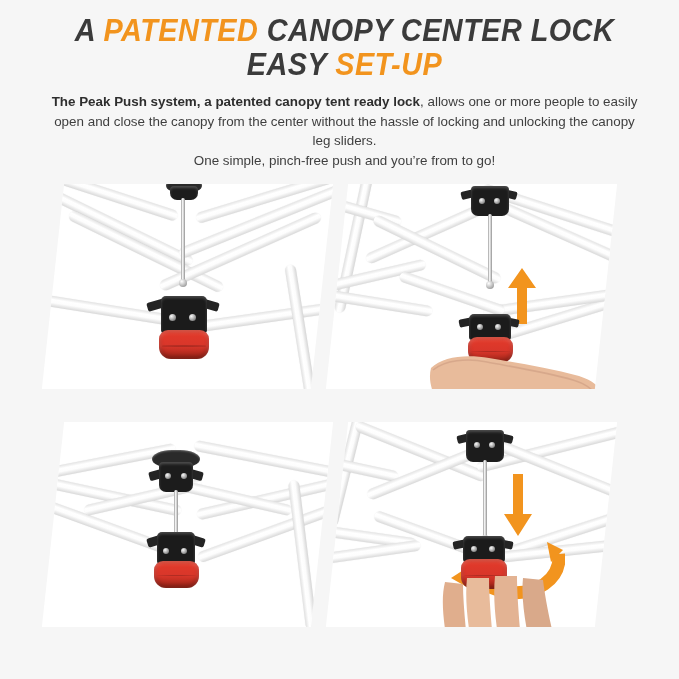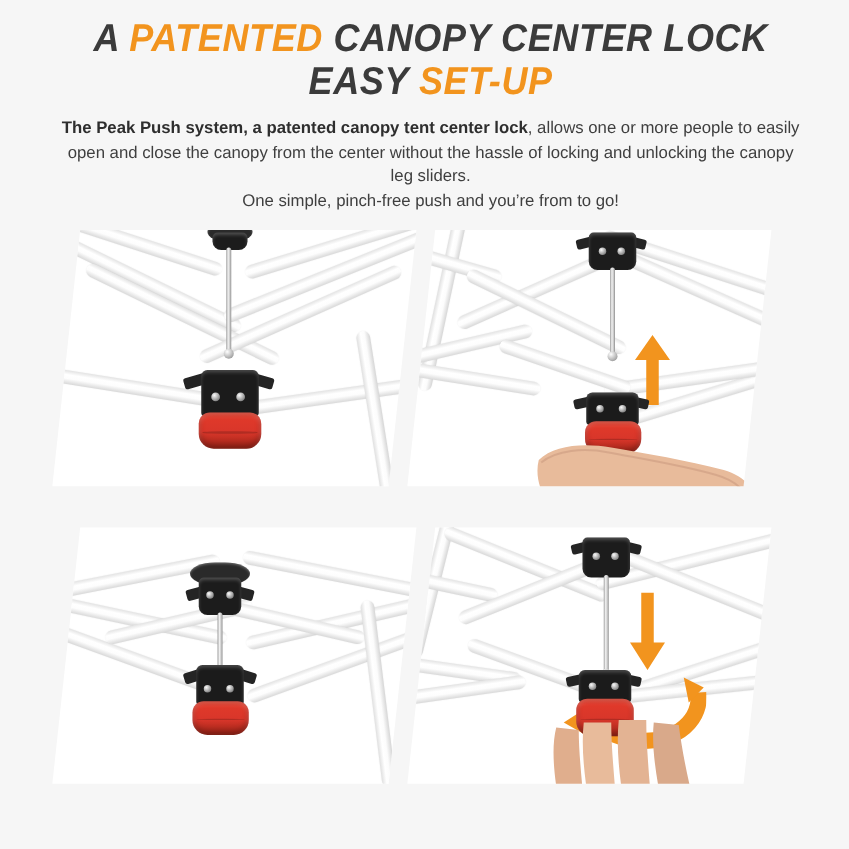--- a/index.html
+++ b/index.html
@@ -132,21 +132,21 @@
 <body>
 
 <div class="page">
 
   <div class="header">
     <div class="headline"><span>A </span><span class="hl-orange">PATENTED</span><span> CANOPY CENTER LOCK</span></div>
 
     <div class="headline headline-line2"><span>EASY </span><span class="hl-orange">SET-UP</span></div>
 
     <div class="subcopy">
-      <b>The Peak Push system, a patented canopy tent center lock</b><span>, allows one or more people to easily open and close the canopy from the center without the hassle of locking and unlocking the canopy leg sliders.</span><br>
+      <b>The Peak Push system, a patented canopy tent ready lock</b><span>, allows one or more people to easily open and close the canopy from the center without the hassle of locking and unlocking the canopy leg sliders.</span><br>
       <span>One simple, pinch-free push and you’re from to go!</span>
     </div>
   </div>
 
   <div class="grid">
 
     <div class="panel p-tl">
       <div class="inner">
 
         <div class="tube" style="left:-22px;top:4px;width:150px;height:11px;transform:rotate(18deg);"></div>

